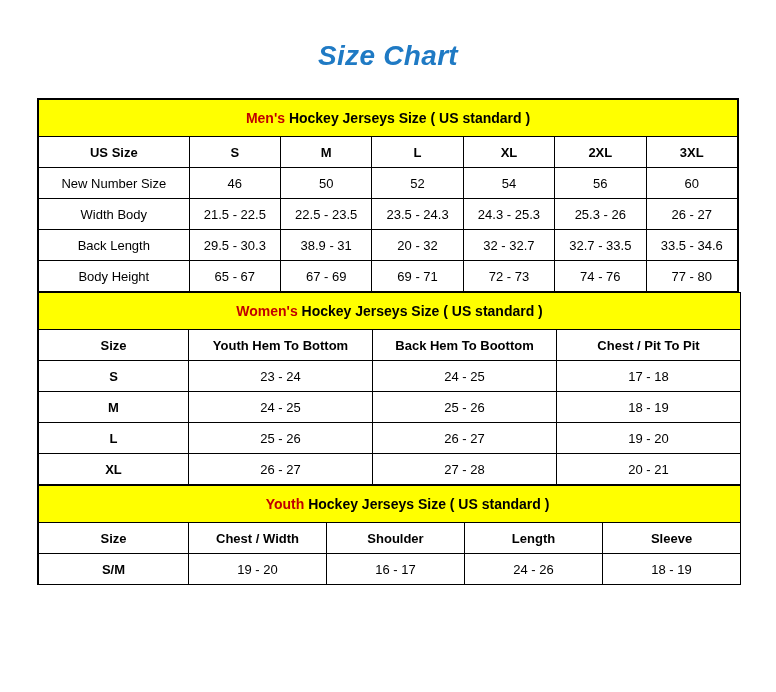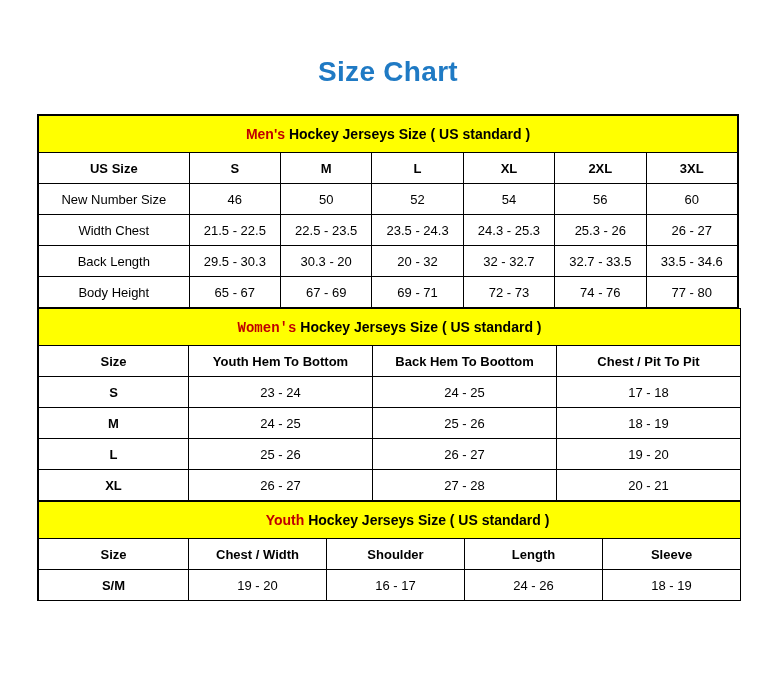--- a/index.html
+++ b/index.html
@@ -18,22 +18,23 @@
     position: relative;
     width: 776px;
     height: 692px;
     box-sizing: border-box;
   }
   .title {
     text-align: center;
     color: #1f7ac4;
     font-size: 28px;
     font-weight: bold;
-    padding-top: 56px;
+    padding-top: 40px;
     letter-spacing: 0.3px;
+    font-style: italic;
   }
   .tables-wrap {
     margin: 26px 37px 0 37px;
     border: 1px solid #000;
     border-bottom: none;
   }
   table {
     border-collapse: collapse;
     width: 100%;
     table-layout: fixed;
@@ -49,21 +50,21 @@
     background: #ffffff;
   }
   .section-header td {
     background: #ffff00;
     font-weight: bold;
     font-size: 14px;
     height: 26px;
     padding: 5px 0;
   }
   .section-header .accent-men { color: #c00000; }
-  .section-header .accent-women { color: #c00000; font-family: Liberation Mono, monospace; }
+  .section-header .accent-women { color: #c00000; }
   .section-header .accent-youth { color: #c00000; margin-left: 36px; }
   .colhead td {
     font-weight: bold;
   }
   .rowlabel {
     font-weight: normal;
   }
   .bold-cell {
     font-weight: bold;
   }
@@ -112,32 +113,32 @@
         <tr>
           <td class="rowlabel">New Number Size</td>
           <td>46</td>
           <td>50</td>
           <td>52</td>
           <td>54</td>
           <td>56</td>
           <td>60</td>
         </tr>
         <tr>
-          <td class="rowlabel">Width Chest</td>
+          <td class="rowlabel">Width Body</td>
           <td>21.5 - 22.5</td>
           <td>22.5 - 23.5</td>
           <td>23.5 - 24.3</td>
           <td>24.3 - 25.3</td>
           <td>25.3 - 26</td>
           <td>26 - 27</td>
         </tr>
         <tr>
           <td class="rowlabel">Back Length</td>
           <td>29.5 - 30.3</td>
-          <td>30.3 - 20</td>
+          <td>38.9 - 31</td>
           <td>20 - 32</td>
           <td>32 - 32.7</td>
           <td>32.7 - 33.5</td>
           <td>33.5 - 34.6</td>
         </tr>
         <tr>
           <td class="rowlabel">Body Height</td>
           <td>65 - 67</td>
           <td>67 - 69</td>
           <td>69 - 71</td>

